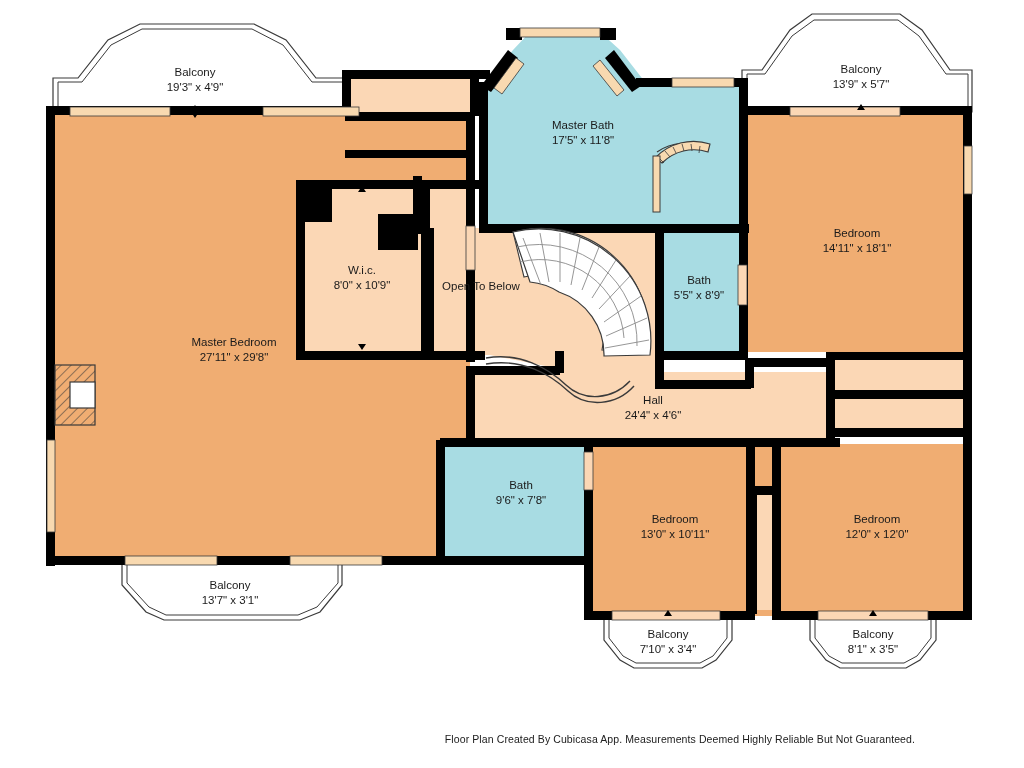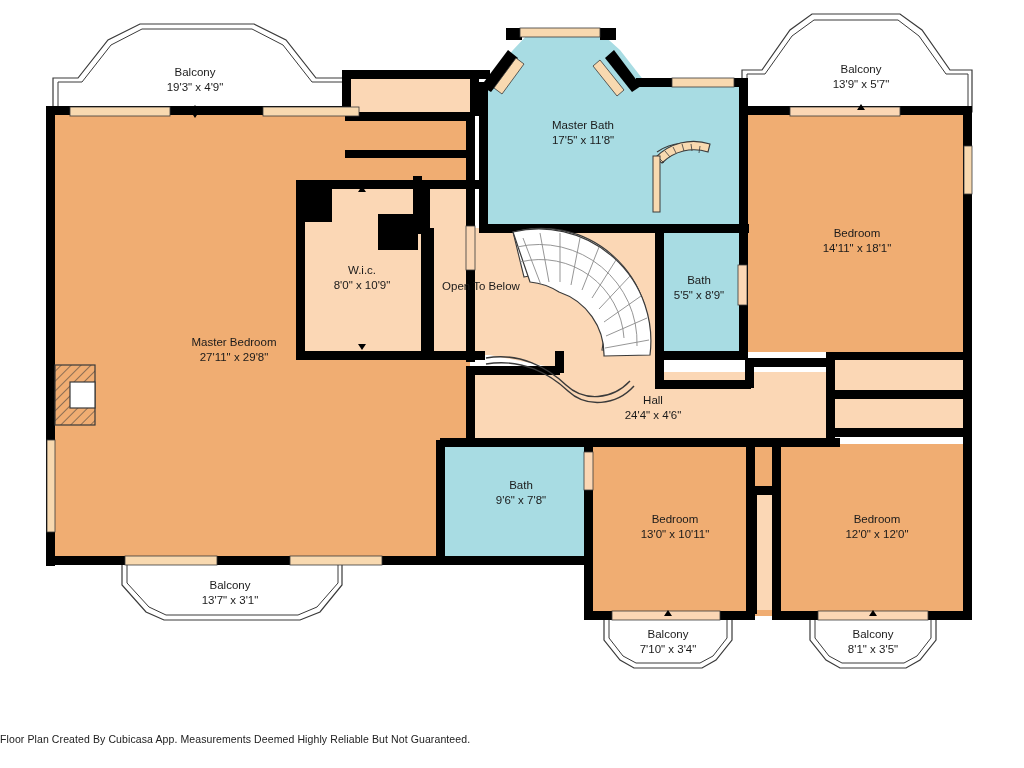--- a/index.html
+++ b/index.html
@@ -37,25 +37,26 @@
     font-size: 11.5px;
     fill: #1a1a1a;
     text-anchor: middle;
     dominant-baseline: middle;
   }
   .footer-note {
     position: absolute;
     left: 0;
     top: 733px;
     width: 872px;
-    text-align: left;
+    text-align: right;
     font-family: "Liberation Sans", sans-serif;
     font-size: 10.5px;
     color: #202020;
     letter-spacing: 0.1px;
+    padding-left: 43px;
   }
 </style>
 </head>
 <body>
 
 <div id="plan-wrap">
 <svg id="floorplan" viewBox="0 0 1024 768" xmlns="http://www.w3.org/2000/svg">
 
   <g fill="#ffffff" stroke="#3a3a3a" stroke-width="1.2">
 

